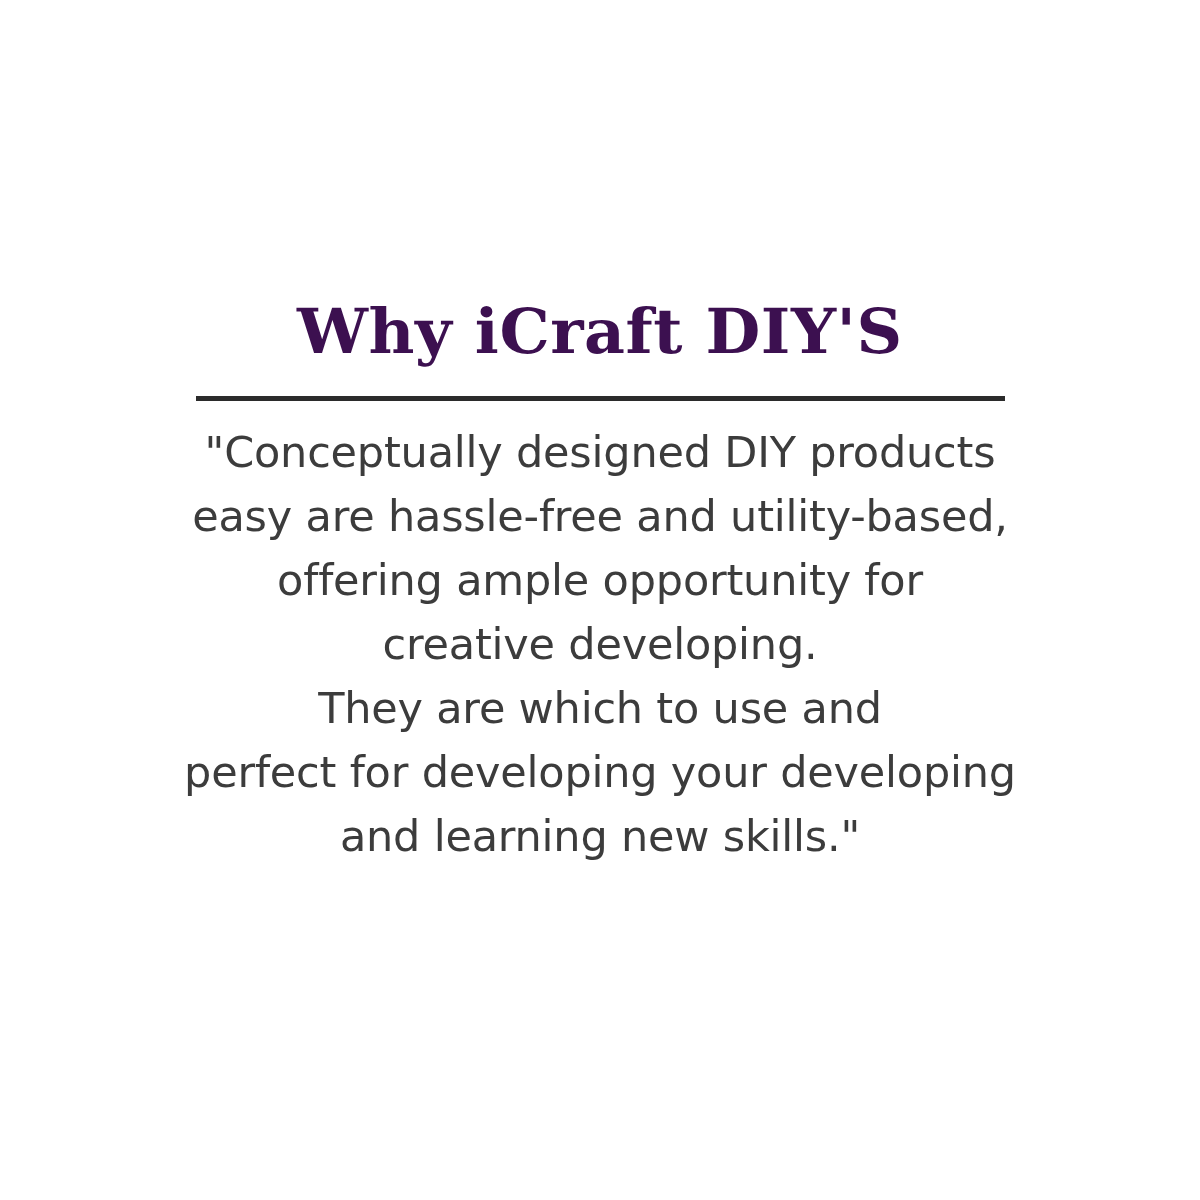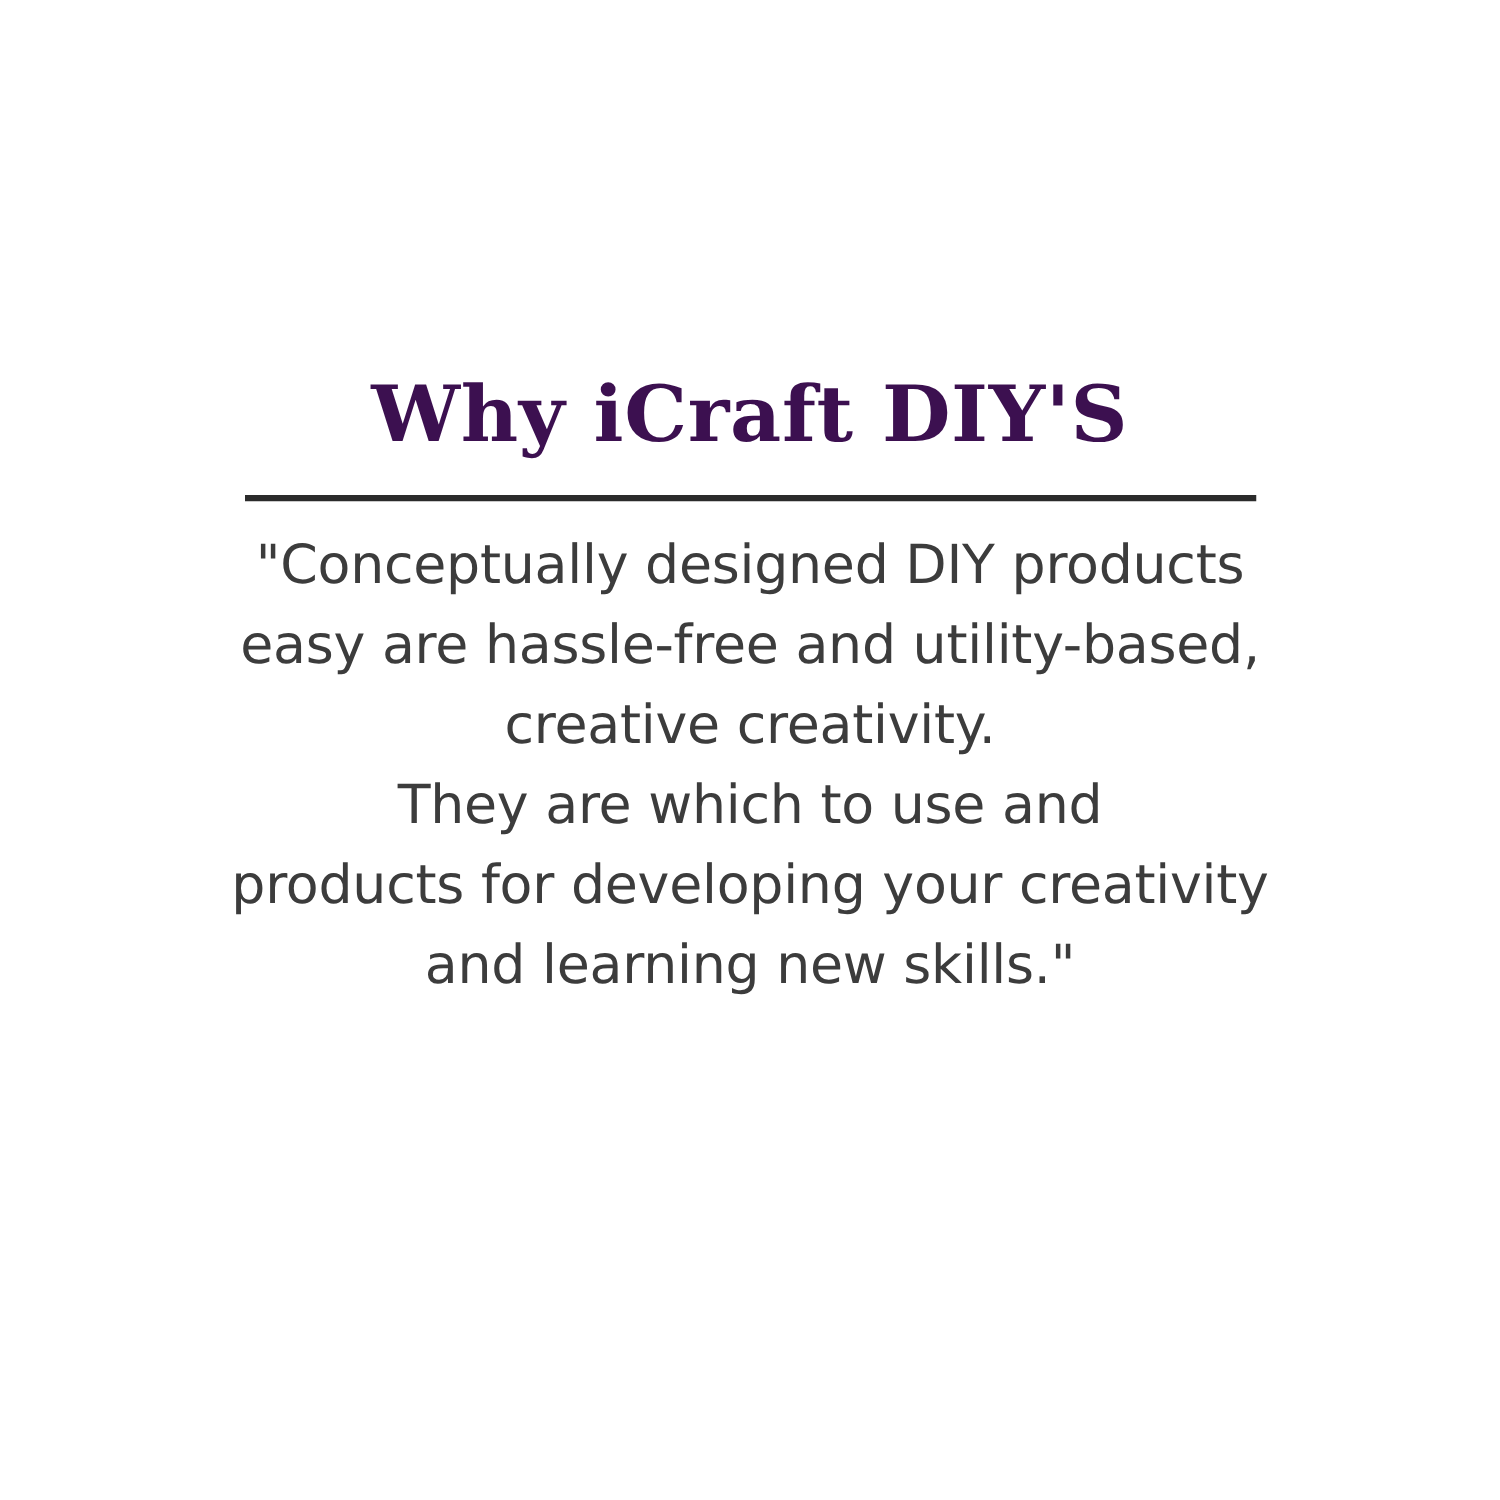--- a/index.html
+++ b/index.html
@@ -101,20 +101,21 @@
 
     <h1 class="heading" style="color: rgb(60, 16, 80);">Why iCraft DIY'S</h1>
 
     <div class="divider-wrap">
       <hr class="divider" style="background: rgb(43, 43, 43);">
     </div>
 
     <blockquote class="quote" style="color: rgb(60, 60, 60);">
       <span class="quote-line">"Conceptually designed DIY products</span>
       <span class="quote-line">easy are hassle-free and utility-based,</span>
-      <span class="quote-line">creative creativity.</span>
+      <span class="quote-line">offering ample opportunity for</span>
+      <span class="quote-line">creative developing.</span>
       <span class="quote-line">They are which to use and</span>
-      <span class="quote-line">products for developing your creativity</span>
+      <span class="quote-line">perfect for developing your developing</span>
       <span class="quote-line">and learning new skills."</span>
     </blockquote>
 
   </div>
 </div>
 
 </body></html>

